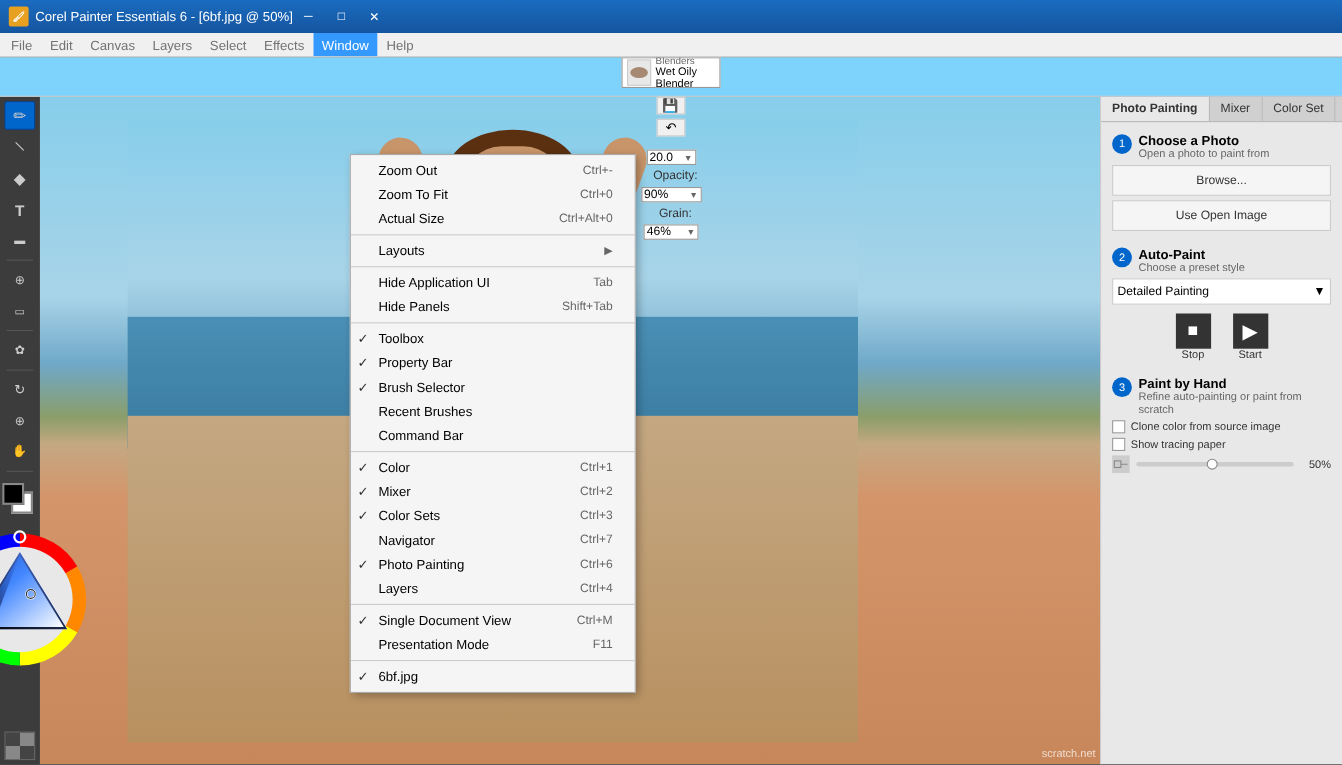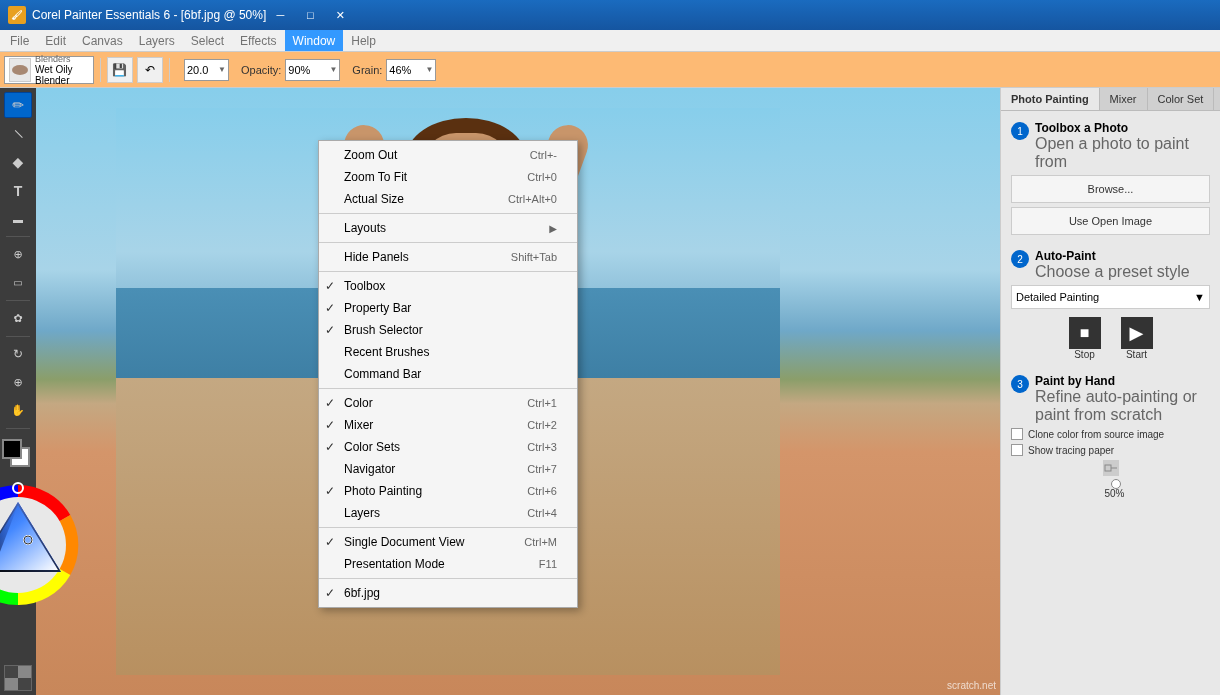--- a/index.html
+++ b/index.html
@@ -73,28 +73,29 @@
       color: #737373;
       height: 100%;
       display: flex;
       align-items: center;
     }
     .menu-item.active { background: #3399ff; color: white; }
 
     
     #toolbar {
       height: 36px;
-      background: #fdba74;
+      background: #7dd3fc;
       border-bottom: 1px solid #ccc;
       display: flex;
       align-items: center;
       padding: 0 4px;
       gap: 4px;
       position: relative;
       z-index: 98;
+      flex-direction: column;
     }
     .brush-preview-box {
       width: 90px;
       height: 28px;
       border: 1px solid #999;
       background: white;
       display: flex;
       align-items: center;
       padding: 2px 4px;
       gap: 4px;
@@ -261,21 +262,21 @@
       justify-content: center;
       flex-shrink: 0;
       margin-top: 1px;
     }
     .step-title {
       font-weight: bold;
       font-size: 12px;
       color: #000;
     }
     .step-subtitle {
-      font-size: 16px;
+      font-size: 10px;
       color: #666;
     }
     .panel-btn {
       width: 100%;
       height: 28px;
       background: #f5f5f5;
       border: 1px solid #ccc;
       cursor: pointer;
       font-size: 11px;
       color: #333;
@@ -337,21 +338,20 @@
     }
     .cb-label {
       font-size: 10px;
       color: #333;
     }
     .slider-row {
       display: flex;
       align-items: center;
       gap: 6px;
       margin-top: 4px;
-      flex-direction: column;
     }
     .slider-icon {
       width: 16px;
       height: 16px;
       background: #ccc;
       font-size: 9px;
       display: flex;
       align-items: center;
       justify-content: center;
     }
@@ -634,20 +634,24 @@
         <span class="menu-label">Actual Size</span>
         <span class="menu-shortcut">Ctrl+Alt+0</span>
       </div>
       <div class="menu-separator"></div>
       <div class="menu-row">
         <span class="menu-label">Layouts</span>
         <span class="menu-arrow">▶</span>
       </div>
       <div class="menu-separator"></div>
       <div class="menu-row">
+        <span class="menu-label">Hide Application UI</span>
+        <span class="menu-shortcut">Tab</span>
+      </div>
+      <div class="menu-row">
         <span class="menu-label">Hide Panels</span>
         <span class="menu-shortcut">Shift+Tab</span>
       </div>
       <div class="menu-separator"></div>
       <div class="menu-row">
         <span class="menu-check">✓</span>
         <span class="menu-label">Toolbox</span>
       </div>
       <div class="menu-row">
         <span class="menu-check">✓</span>
@@ -717,21 +721,21 @@
       <div class="panel-tab active">Photo Painting</div>
       <div class="panel-tab">Mixer</div>
       <div class="panel-tab">Color Set</div>
     </div>
     <div id="panel-content">
 
       <div class="panel-section">
         <div class="panel-step">
           <div class="step-num">1</div>
           <div>
-            <div class="step-title">Toolbox a Photo</div>
+            <div class="step-title">Choose a Photo</div>
             <div class="step-subtitle">Open a photo to paint from</div>
           </div>
         </div>
         <button class="panel-btn">Browse...</button>
         <button class="panel-btn">Use Open Image</button>
       </div>
 
       <div class="panel-section">
         <div class="panel-step">
           <div class="step-num">2</div>

